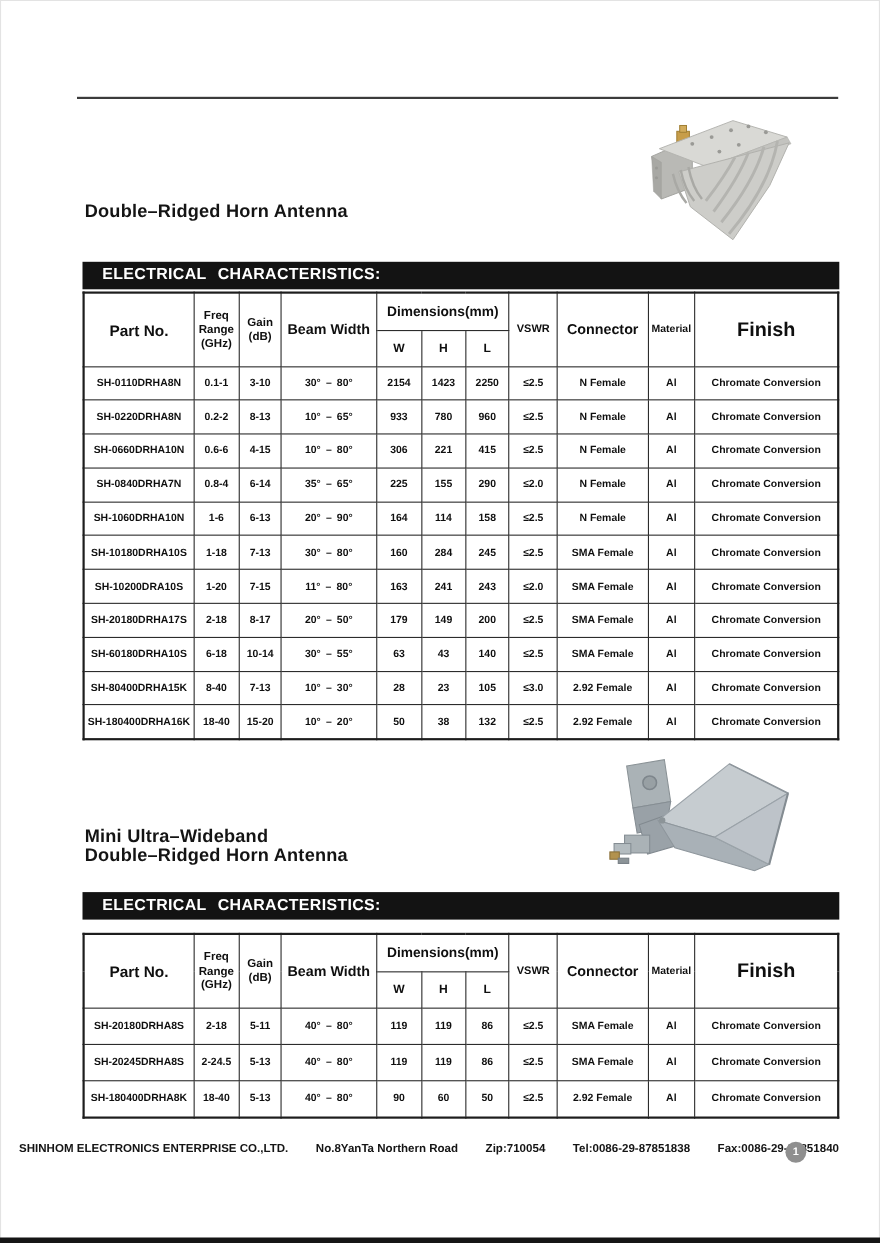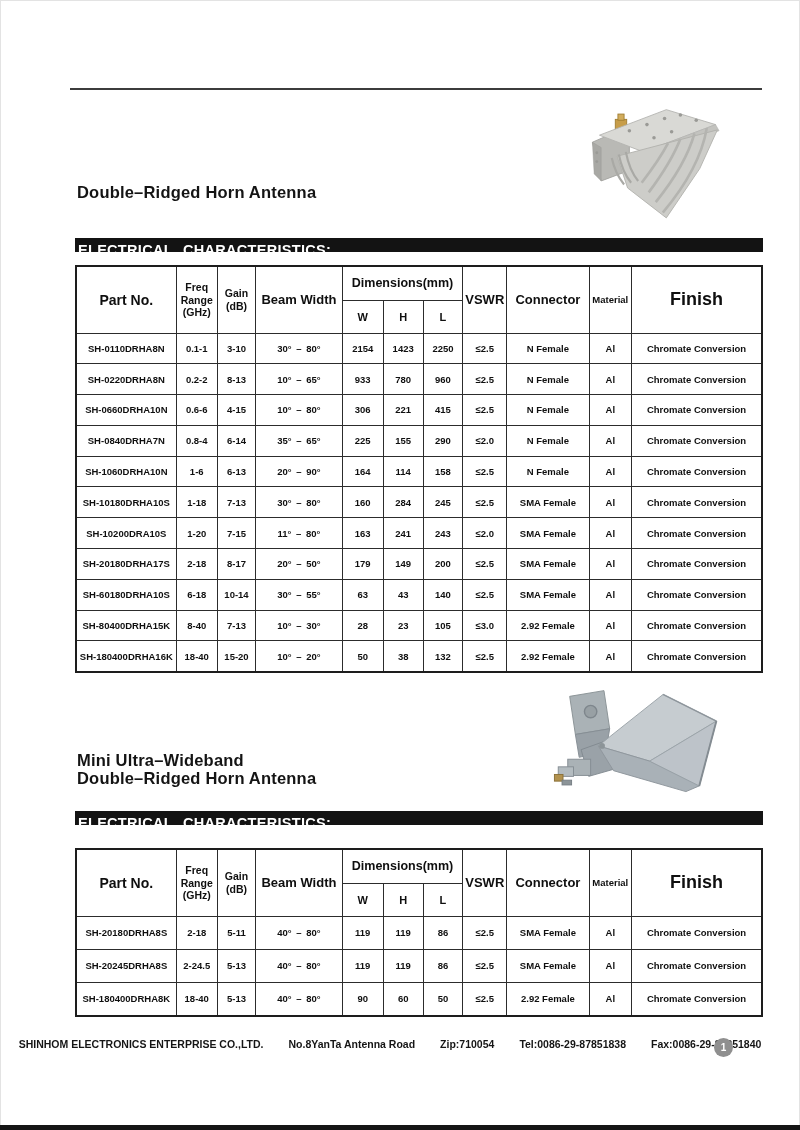--- a/index.html
+++ b/index.html
@@ -16,23 +16,23 @@
   }
   .header-rule { position:absolute; left:70px; top:88px; width:692px; height:0; border-top:2px solid #3c3c3c; }
 
   
   .sec-title { position:absolute; left:77px; font-size:16.5px; font-weight:bold; line-height:17.5px; color:#141414; letter-spacing:0.2px; }
   .sec-title.t1 { top:184px; }
   .sec-title.t2 { top:752px; }
 
   
   .black-bar {
-    position:absolute; left:75px; width:688px; height:14px; background:#131313;
+    position:absolute; left:75px; width:688px; height:25px; background:#131313;
     color:#ffffff; font-weight:bold; font-size:14.5px; line-height:25px;
-    padding-left:3px; box-sizing:border-box; letter-spacing:0.3px; word-spacing:6px;
+    padding-left:18px; box-sizing:border-box; letter-spacing:0.3px; word-spacing:6px;
   }
   .black-bar.b1 { top:238px; }
   .black-bar.b2 { top:811px; }
 
   
   table.spec {
     position:absolute; left:75px; width:688px; border-collapse:collapse; table-layout:fixed;
     border:2px solid #1d1d1d; background:#fff;
   }
   table.spec.s1 { top:265px; }
@@ -42,21 +42,21 @@
     color:#0f0f0f; overflow:hidden;
   }
   table.spec th { font-weight:bold; }
   tr.h1 { height:34px; } tr.h2 { height:33px; }
   .th-part   { font-size:14px; }
   .th-stack  { font-size:10.5px; line-height:12.5px; font-weight:bold; }
   .th-stack span { display:block; }
   .th-beam   { font-size:13px; }
   .th-dims   { font-size:12.5px; }
   .th-whl    { font-size:11px; }
-  .th-vswr   { font-size:13px; }
+  .th-vswr   { font-size:10px; }
   .th-conn   { font-size:13px; }
   .th-mat    { font-size:9.5px; }
   .th-finish { font-size:18px; }
   table.spec.s1 tbody tr { height:30.8px; }
   table.spec.s2 tbody tr { height:33.3px; }
   table.spec td { font-size:9.5px; font-weight:bold; letter-spacing:0; }
   td.c-part { font-size:8.8px; letter-spacing:-0.2px; }
   td.c-beam { word-spacing:2px; }
 
   
@@ -407,21 +407,21 @@
         <td>≤2.5</td>
         <td>2.92 Female</td>
         <td>Al</td>
         <td>Chromate Conversion</td>
       </tr>
       </tbody>
   </table>
 
   <div class="footer">
     <span>SHINHOM ELECTRONICS ENTERPRISE CO.,LTD.</span>
-    <span>No.8YanTa Antenna Road</span>
+    <span>No.8YanTa Northern Road</span>
     <span>Zip:710054</span>
     <span>Tel:0086-29-87851838</span>
     <span>Fax:0086-29-87851840</span>
   </div>
   <div class="page-badge">
     <span>1</span>
   </div>
   <div class="bottom-edge"></div>
 
 </div>

